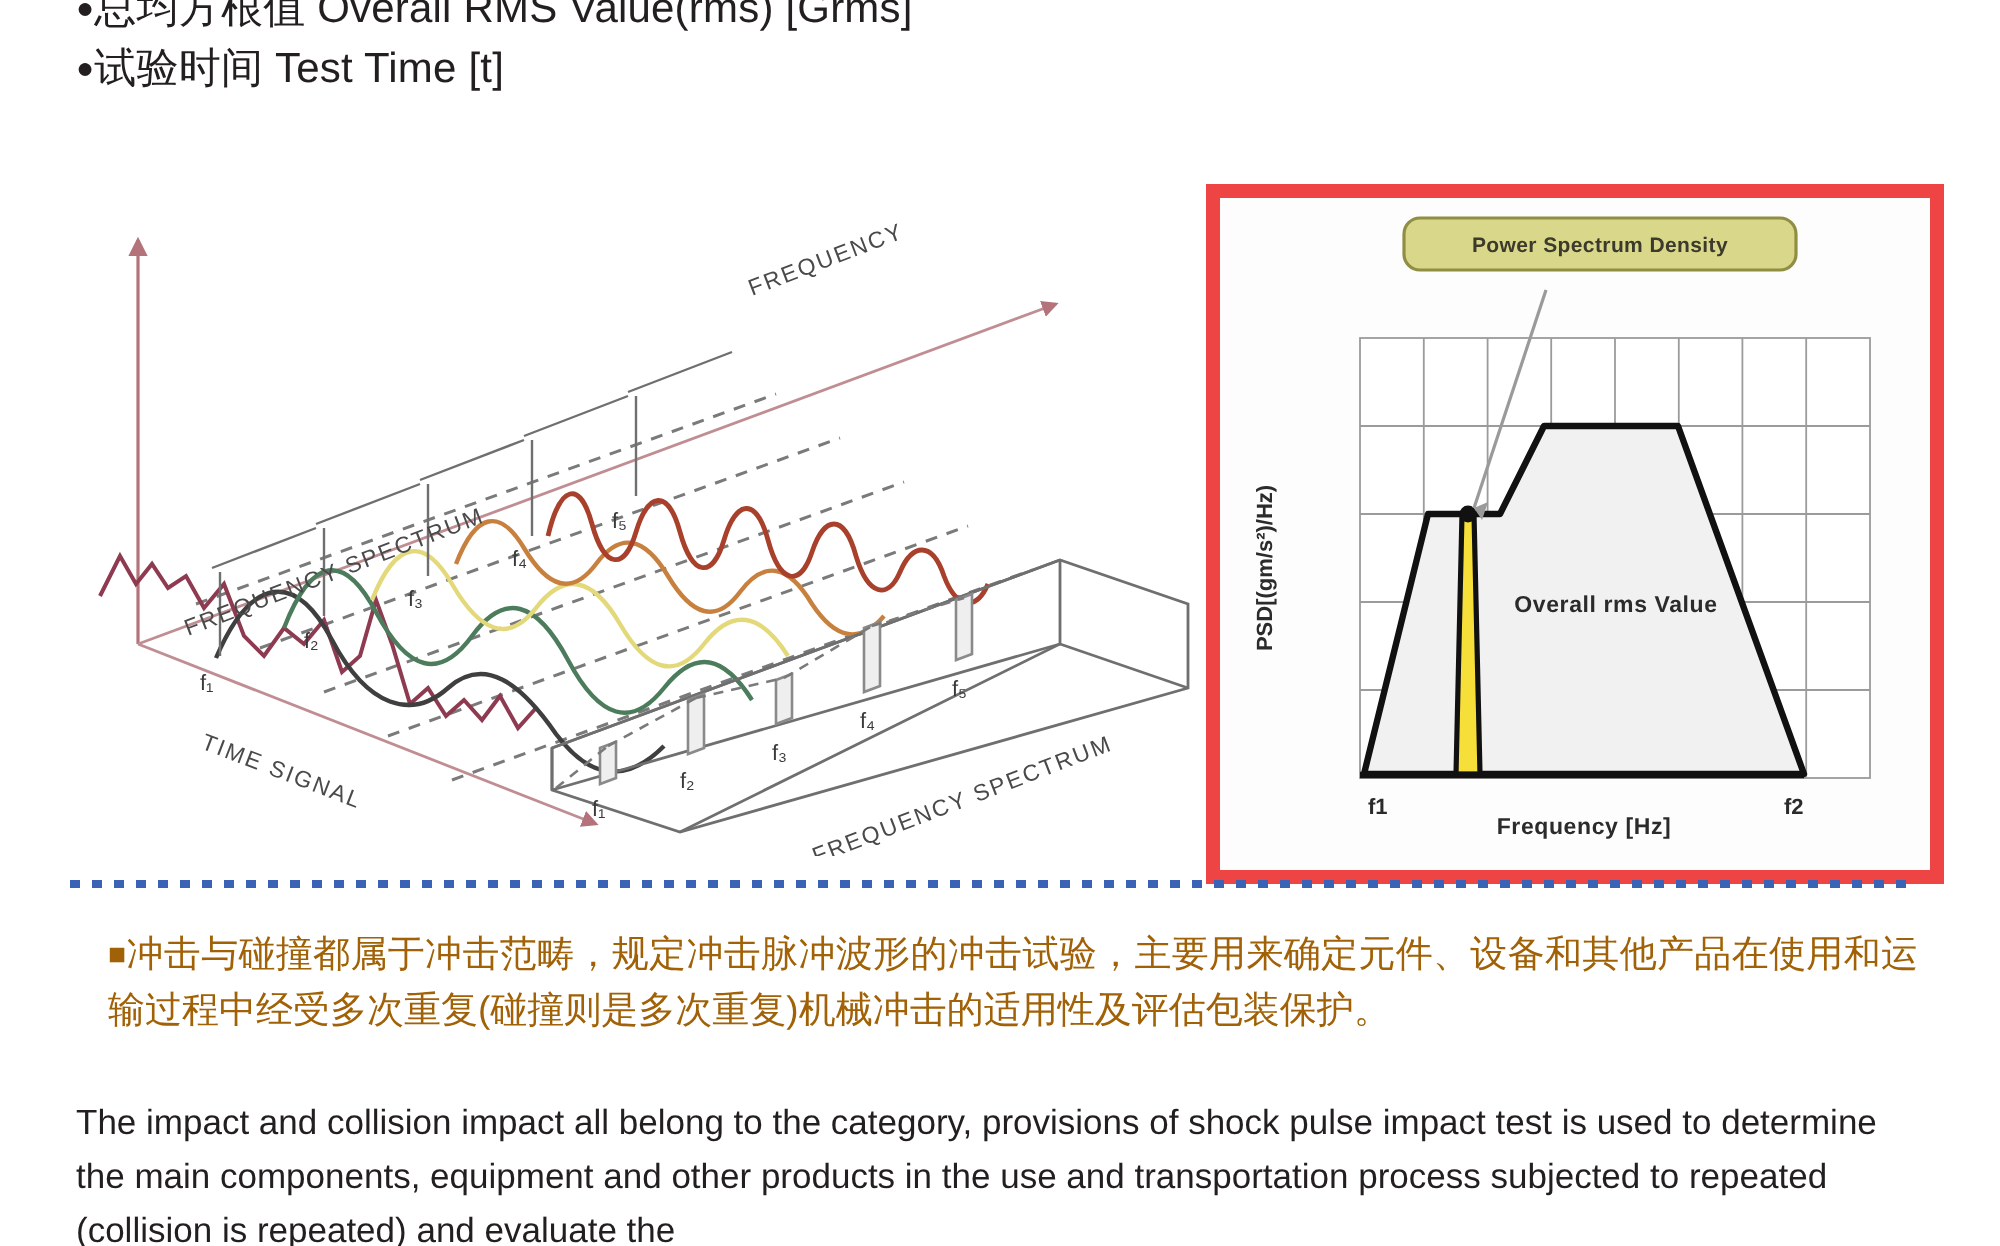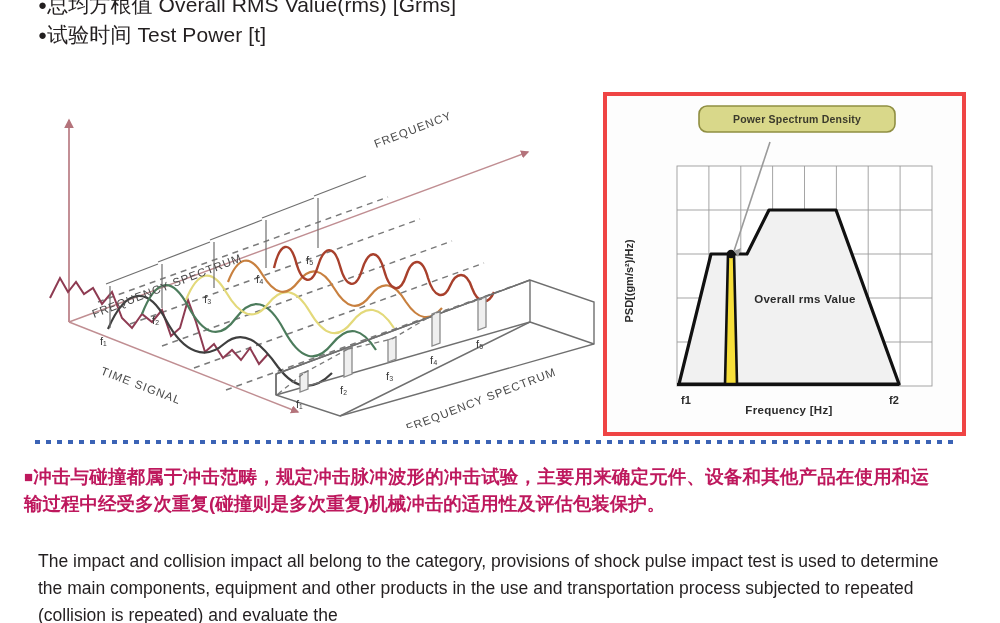--- a/index.html
+++ b/index.html
@@ -25,59 +25,58 @@
   }
 
   
   .left-fig{position:absolute;left:0;top:0;width:565px;height:336px;}
   .left-fig svg{display:block;}
 
   
   .right-fig{
     position:absolute;left:565px;top:0;width:355px;height:336px;
     background:#fdfdfd;
-    border:4px solid #ef4444;
+    border:7px solid #ef4444;
   }
   .right-fig svg{display:block;}
 
   .callout-text{
     font-size:10.5px;font-weight:bold;letter-spacing:.2px;
     fill:#3b3a2c;
   }
 
   
   .divider{
     position:absolute;left:35px;top:440px;width:922px;height:4px;
     background-image:
       repeating-linear-gradient(to right,#3b63b5 0 5px,transparent 5px 11px);
   }
 
   
   .body-cn{
-    position:absolute;left:24px;top:463px;width:905px;
-    font-size:18.5px;line-height:27px;color:#be185d;
+    position:absolute;left:54px;top:463px;width:905px;
+    font-size:18.5px;line-height:27px;color:#a16207;
     text-align:justify;
-    font-weight:bold;
   }
   .sq{font-size:15px;vertical-align:1px;letter-spacing:0;}
 
   .body-en{
     position:absolute;left:38px;top:548px;width:905px;
     font-size:17.5px;line-height:27px;color:#231f20;
   }
 </style>
 </head>
 <body>
 
 <div class="bullets">
   <div class="bullet-line">
     <span class="bullet-dot">●</span><span>总均方根值 Overall RMS Value(rms) [Grms]</span>
   </div>
   <div class="bullet-line">
-    <span class="bullet-dot">●</span><span>试验时间 Test Power [t]</span>
+    <span class="bullet-dot">●</span><span>试验时间 Test Time [t]</span>
   </div>
 </div>
 
 <div class="figure-band">
 
   <div class="left-fig">
     <svg width="565" height="336" viewBox="0 0 565 336" xmlns="http://www.w3.org/2000/svg">
       <defs>
         <marker id="arrRed" markerWidth="7" markerHeight="7" refX="5" refY="3" orient="auto">
           <path d="M0,0 L6,3 L0,6 z" fill="#b4737b"></path>

